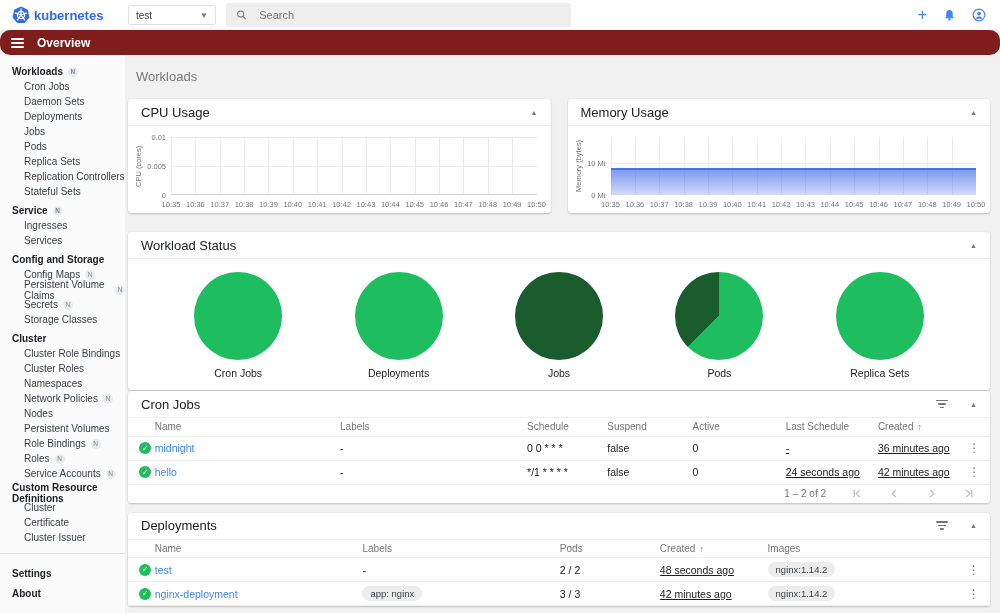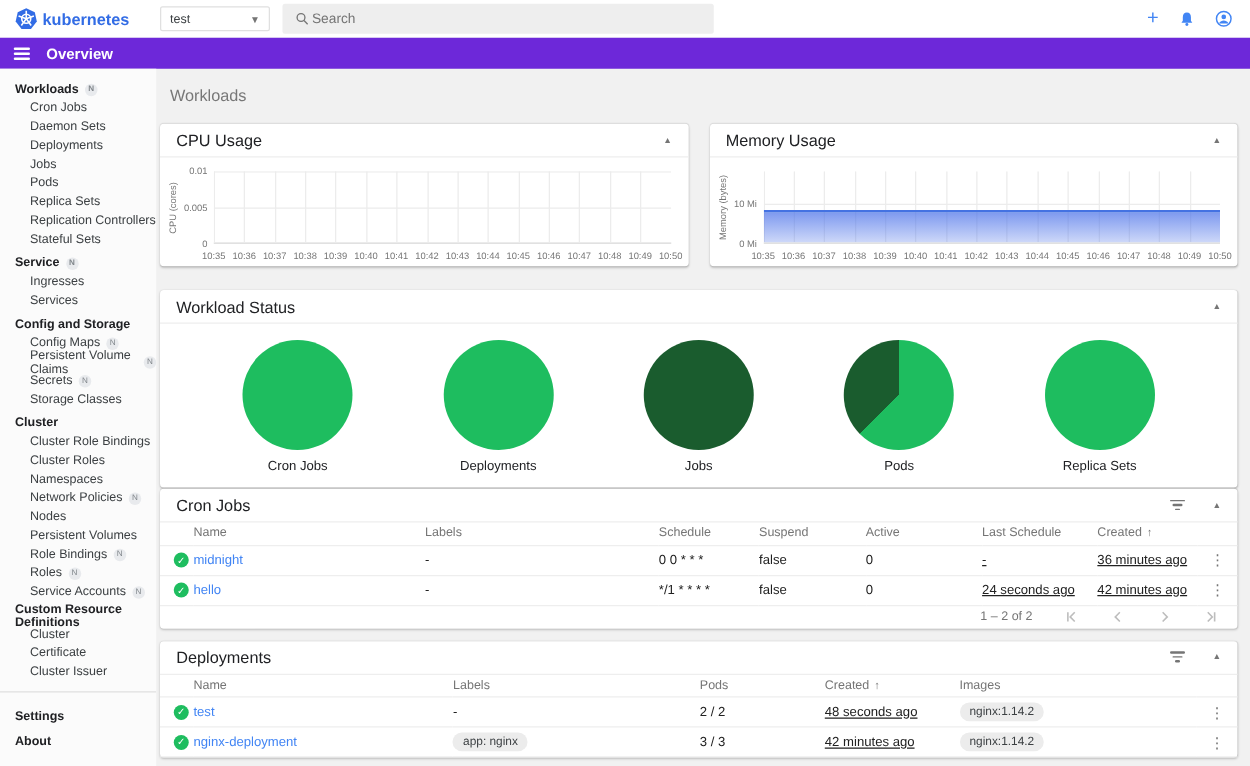--- a/index.html
+++ b/index.html
@@ -9,26 +9,26 @@
     font-family:"Liberation Sans", sans-serif;
     background:#f1f1f1; color:#212121;
   }
   
   .topbar { height:30px; background:#fff; display:flex; align-items:center; position:relative; z-index:5; }
   .logo-wrap { width:128px; display:flex; align-items:center; gap:4px; padding-left:12px; flex-shrink:0; }
   .logo-text { color:#326ce5; font-weight:bold; font-size:13px; }
   .ns-select { width:88px; height:20px; border:1px solid #e0e0e0; border-radius:2px; background:#fff;
     display:flex; align-items:center; justify-content:space-between; padding:0 7px; font-size:10px; color:#3c4043; margin-right:10px; cursor:pointer; }
   .ns-caret { color:#757575; font-size:8px; }
-  .searchbar { width:345px; height:22px; background:#eeeeee; border-radius:2px; display:flex; align-items:center; padding:12px 10px; }
+  .searchbar { width:345px; height:22px; background:#eeeeee; border-radius:2px; display:flex; align-items:center; padding:12px 10px; gap:10px; }
   .searchbar input { border:none; outline:none; background:transparent; font-size:11px; color:#3c4043; width:100%; font-family:"Liberation Sans",sans-serif; }
   .top-icons { margin-left:auto; display:flex; align-items:center; gap:16px; padding-right:14px; color:#4285f4; }
   .plus-icon { font-size:16px; line-height:1; cursor:pointer; }
   
-  .bluebar { height:25px; background:#6d28d9; display:flex; align-items:center; padding-left:11px; gap:13px; }
+  .bluebar { height:25px; background:#7f1d1d; display:flex; align-items:center; padding-left:11px; gap:13px;border-radius:10px; }
   .hamburger { width:13px; cursor:pointer; }
   .hamburger div { height:2px; background:#fff; margin:2px 0; border-radius:1px; }
   .bluebar-title { color:#fff; font-size:12px; font-weight:bold; }
   
   .layout { display:flex; height:558px;border-radius:20px; }
   .sidebar { width:125px; flex-shrink:0; background:#fbfbfb; padding-top:9px; overflow:hidden; font-size:10px; }
   .side-header { font-weight:bold; color:#202124; padding-left:12px; height:15px; display:flex; align-items:center; gap:5px; cursor:pointer; }
   .side-group + .side-group .side-header { margin-top:4px; }
   .side-item { padding-left:24px; color:#3c4043; height:15px; display:flex; align-items:center; gap:5px; cursor:pointer; }
   .badge-n { width:10px; height:10px; border-radius:50%; background:#e8eaed; color:#80868b;

